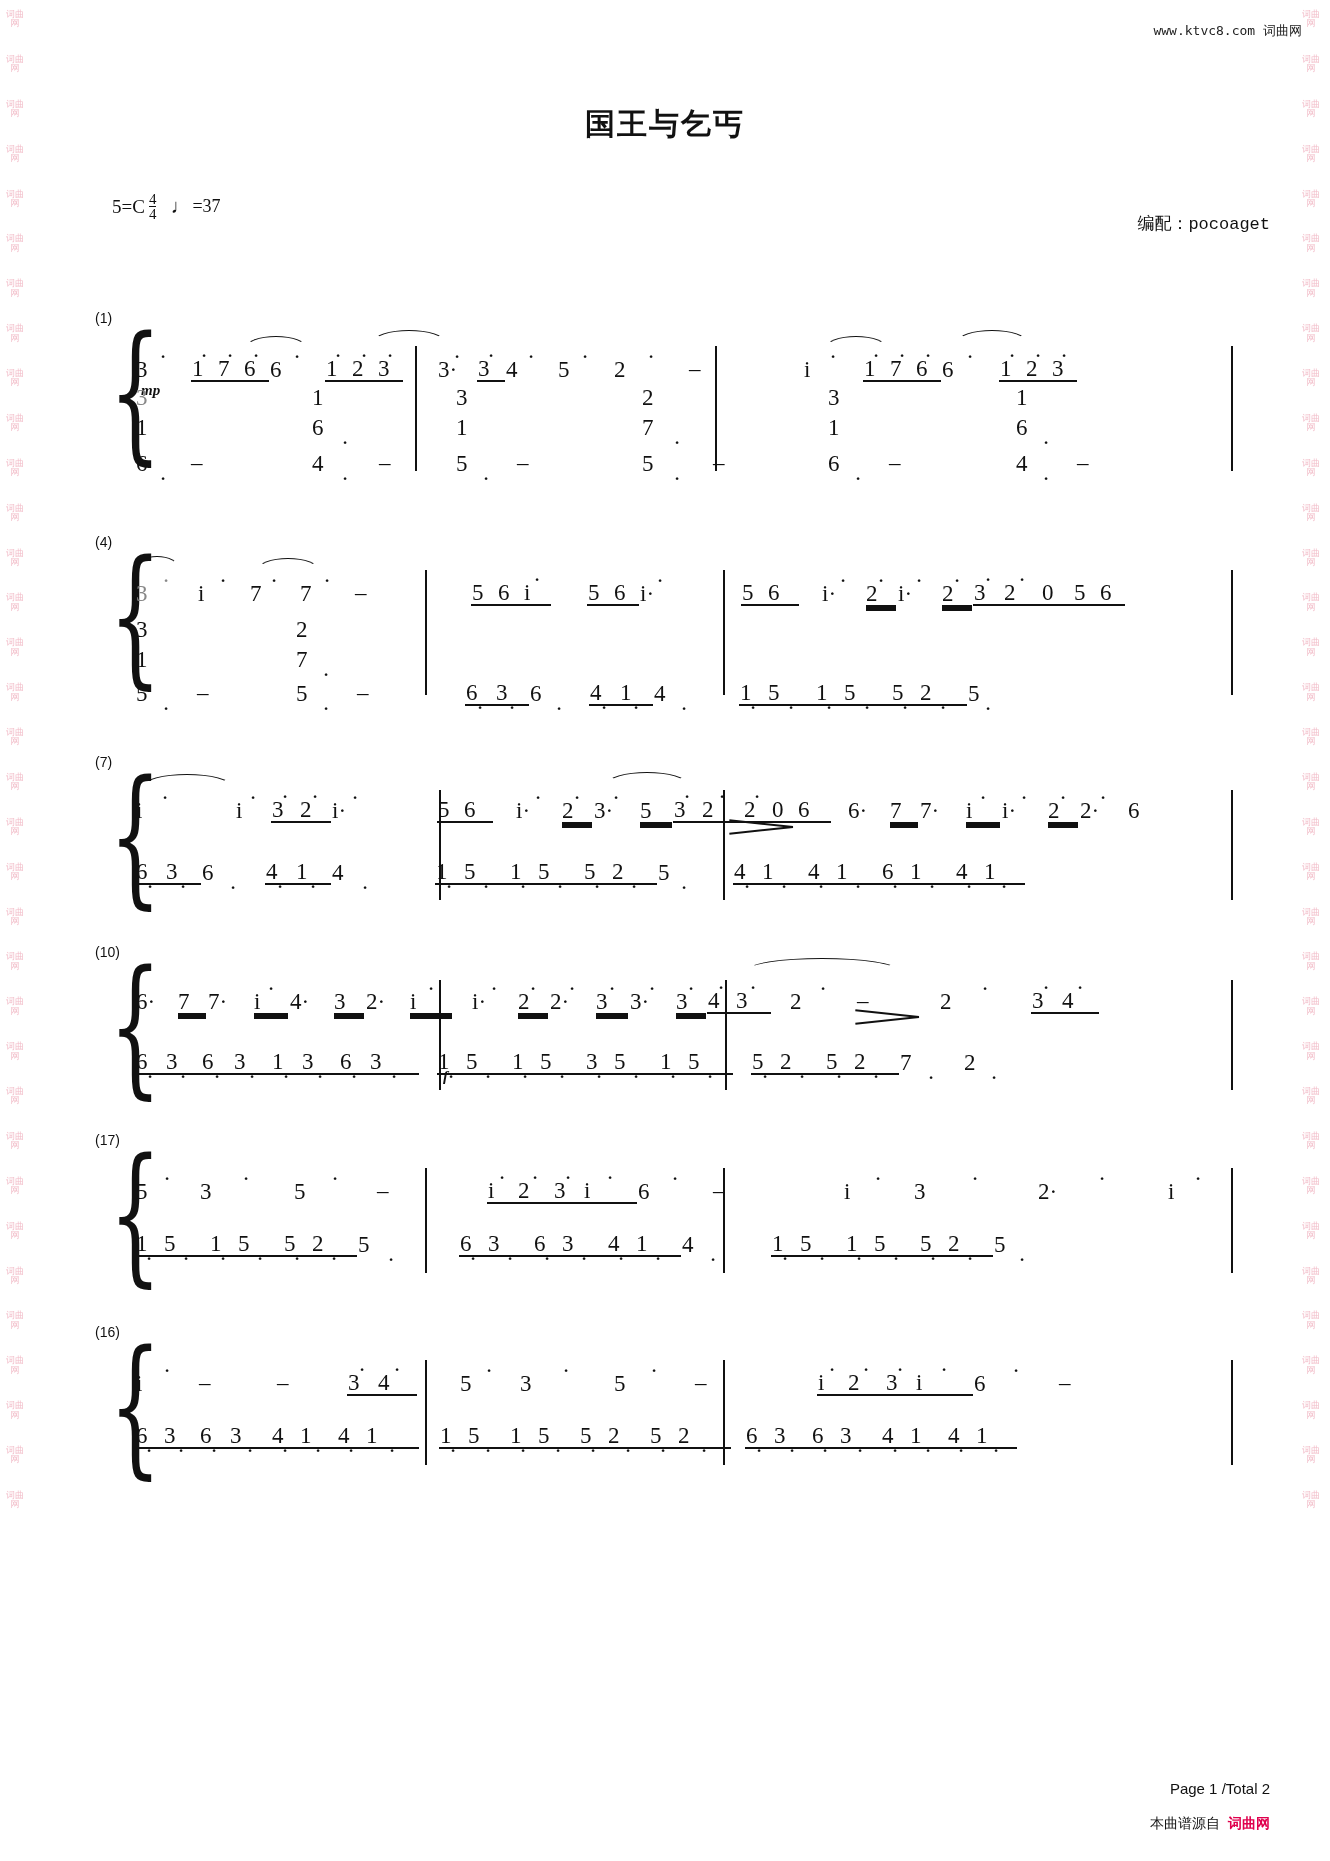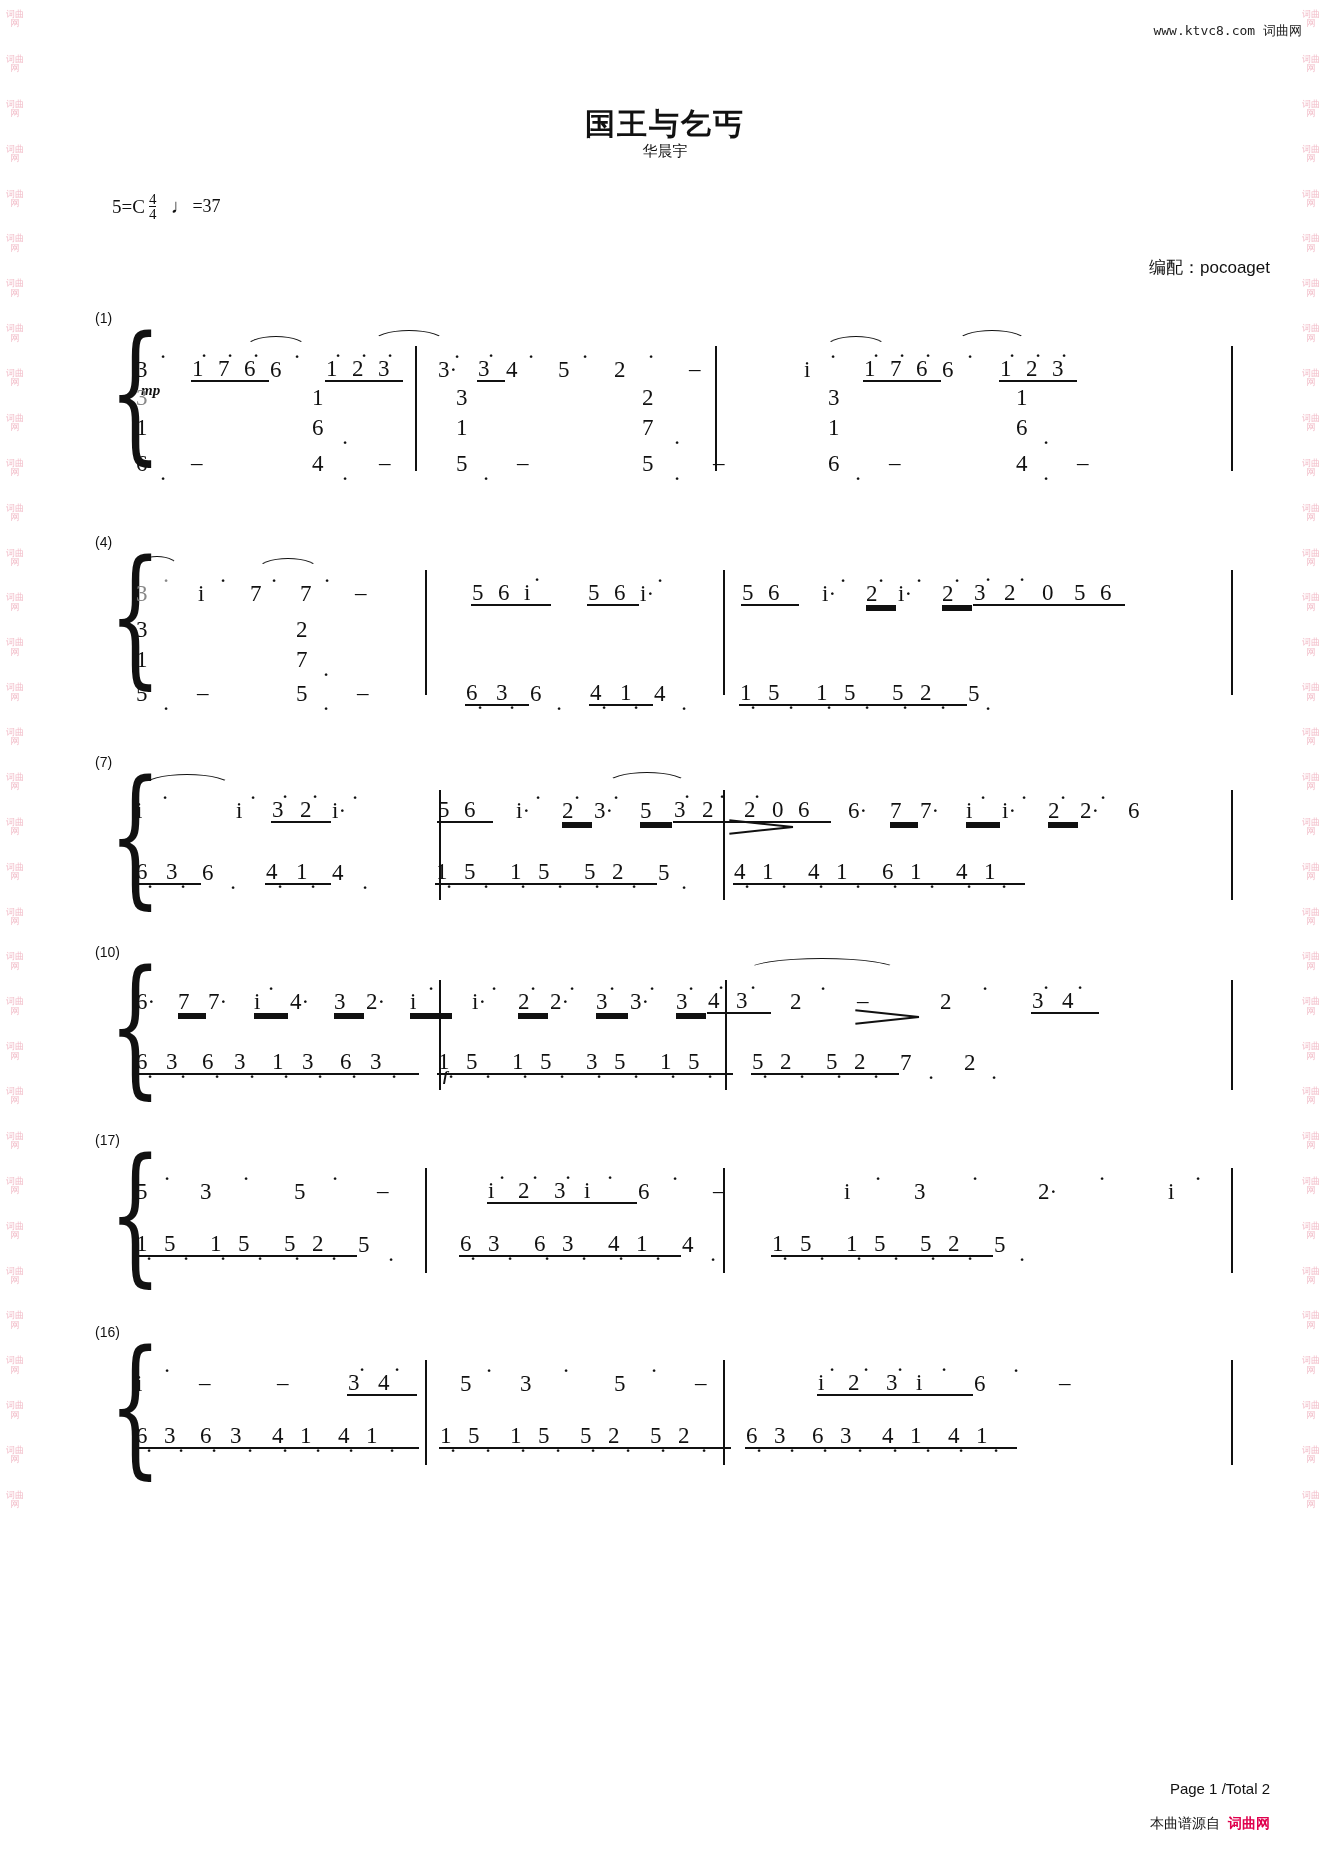--- a/index.html
+++ b/index.html
@@ -51,22 +51,21 @@
     font-size:19px;color:#111;
     display:flex;align-items:center;gap:4px;
     font-family:"Liberation Serif", serif;
   }
   .frac{display:inline-flex;flex-direction:column;line-height:0.95;font-size:15px;text-align:center;}
   .frac span{display:block;}
   .tempo{display:inline-flex;align-items:center;gap:2px;margin-left:10px;font-size:18px;}
   .arranger{
     position:absolute;right:60px;top:212px;
     font-size:17px;color:#111;
-    font-family:Liberation Sans, sans-serif;
-    margin-top:44px;
+    font-family:Liberation Mono, monospace;
   }
   
   .system{position:absolute;left:95px;width:1140px;}
   .sys-num{
     position:absolute;left:0;top:-28px;
     font-size:14px;color:#111;font-family:"Liberation Sans",sans-serif;
   }
   .brace{
     position:absolute;left:14px;top:0;width:18px;
     font-size:150px;line-height:0.72;color:#111;
@@ -187,21 +186,20 @@
       <div class="wm">词曲网</div>
       <div class="wm">词曲网</div>
     </div>
 
   <div class="site-url">
     <span>www.ktvc8.com</span>
     <span class="cn">词曲网</span>
   </div>
 
   <div class="title">国王与乞丐</div>
-  <div class="subtitle">华晨宇</div>
 
   <div class="key-sig">
     <span>5=C</span>
     <span class="frac">
       <span>4</span>
       <span style="border-top:1.5px solid #111;">4</span>
     </span>
     <span class="tempo">
       <span style="font-size:20px;">♩</span>
       <span style="font-size:18px;">=37</span>

